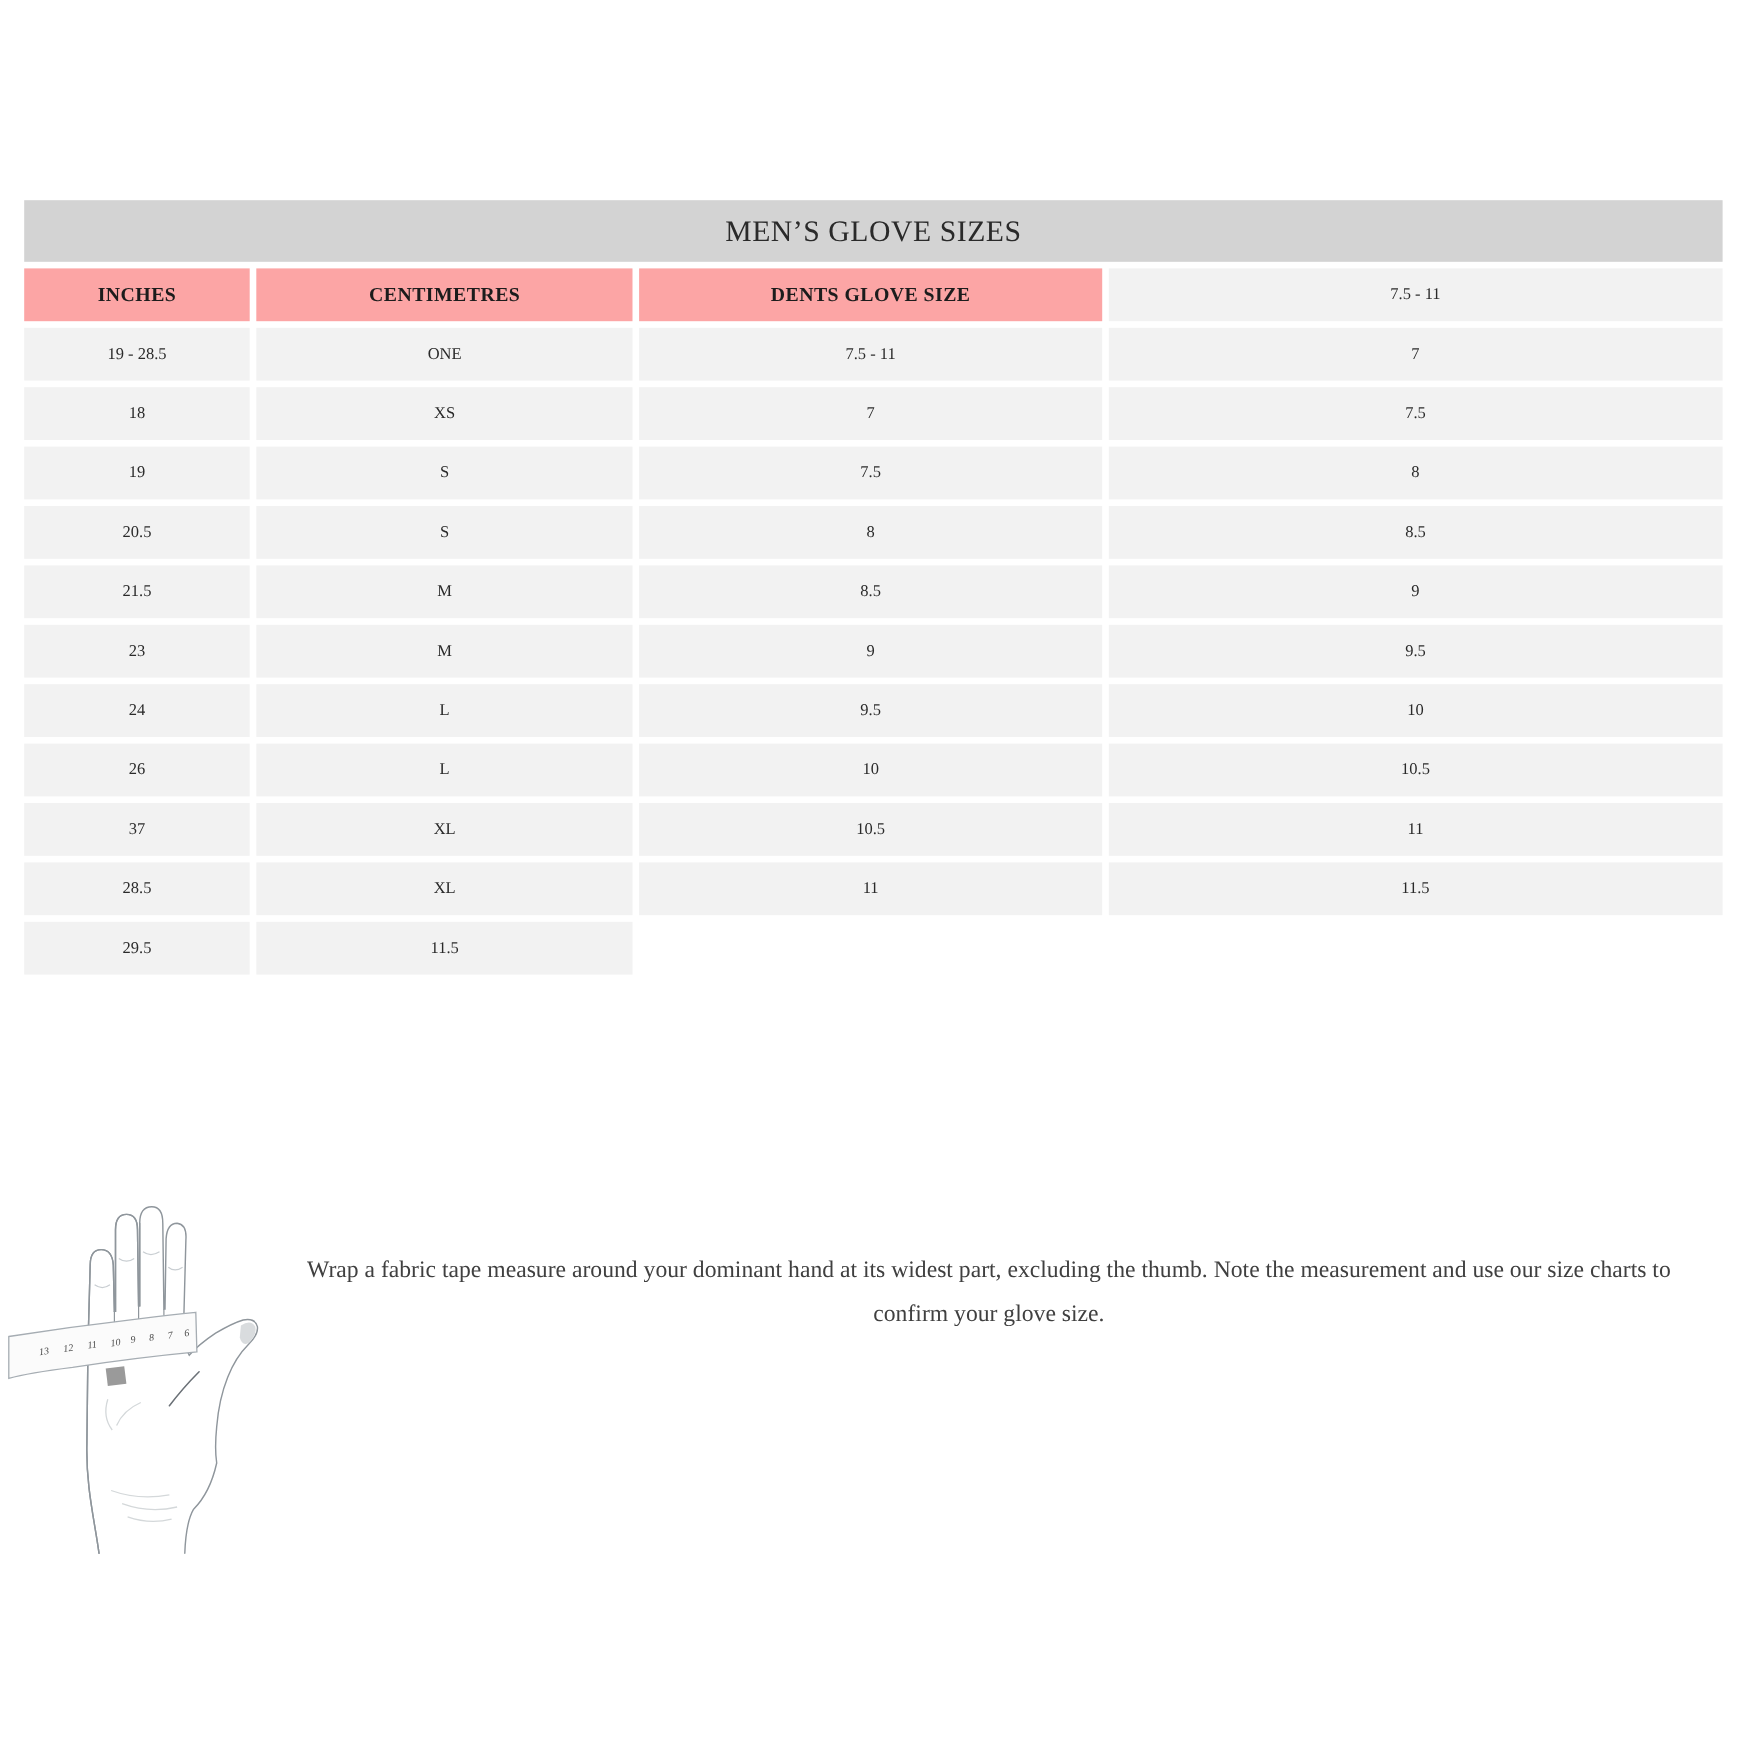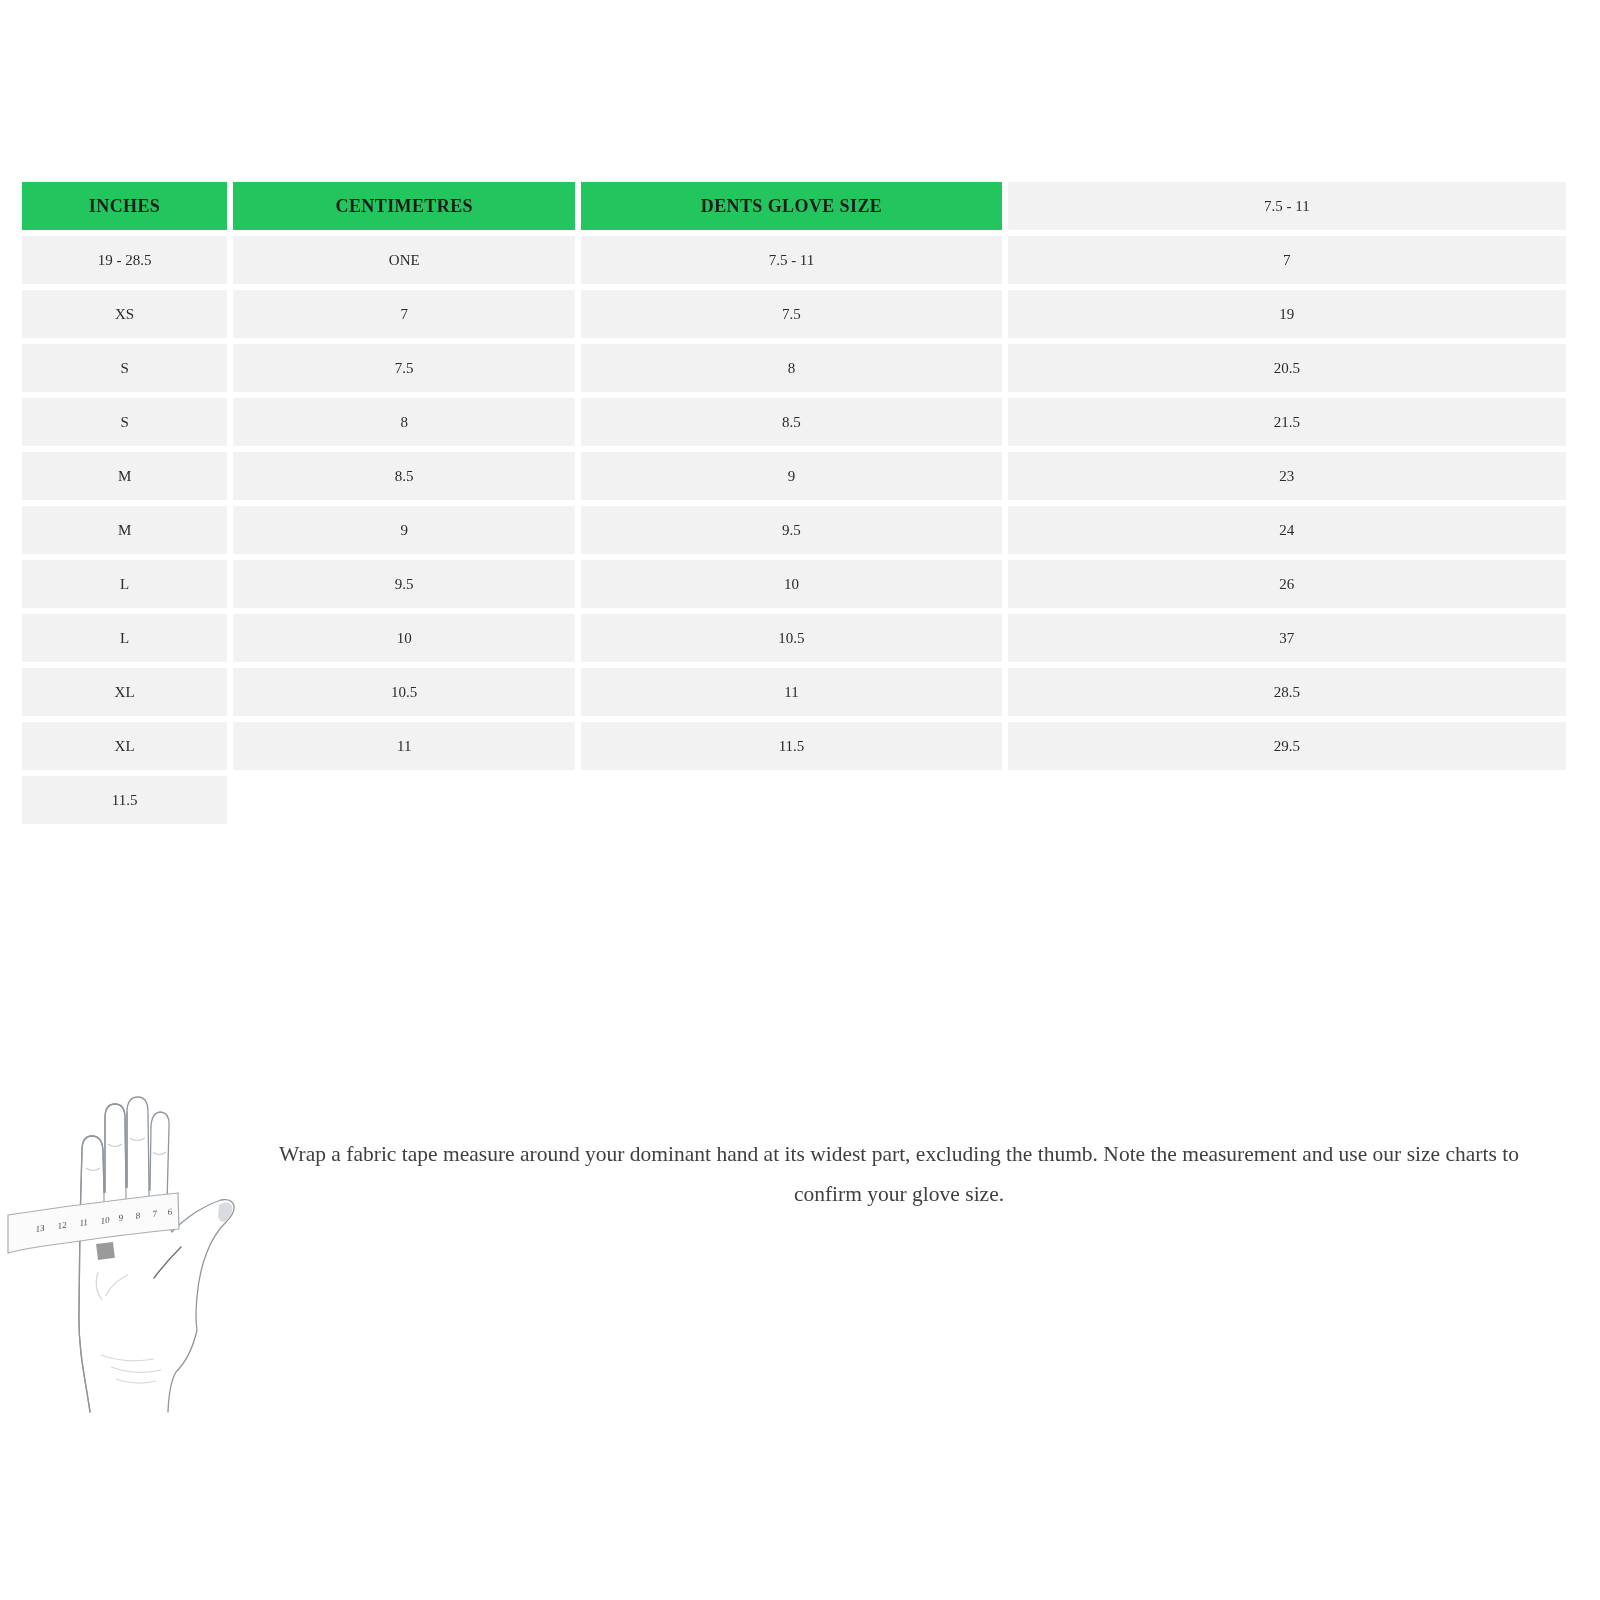--- a/index.html
+++ b/index.html
@@ -23,21 +23,21 @@
     display:grid;
     grid-template-columns:205fr 342fr 420fr 558fr;
     gap:6px;
   }
   .cell{
     display:flex;align-items:center;justify-content:center;
     height:48px;
     font-size:15px;color:#2a2a2a;
   }
   .cell.head{
-    background:#22c55e;
+    background:#fca5a5;
     font-weight:bold;font-size:18px;color:#1c1c1c;
     letter-spacing:.4px;
   }
   .cell.data{background:#f2f2f2;}
   
   .measure-section{
     position:absolute;top:1072px;left:0;right:0;
     display:flex;align-items:flex-start;
   }
   .hand-wrap{flex:0 0 auto;margin-left:6px;}
@@ -47,29 +47,31 @@
     text-align:center;
     font-size:21.5px;line-height:40px;color:#404040;
   }
 </style>
 </head>
 <body>
 
 <div class="page">
 
   <div class="chart">
+    <div class="title-bar">MEN’S GLOVE SIZES</div>
     <div class="grid" id="table-grid">
         <div class="cell head">INCHES</div>
         <div class="cell head">CENTIMETRES</div>
         <div class="cell head">DENTS GLOVE SIZE</div>
         <div class="cell data">7.5 - 11</div>
         <div class="cell data">19 - 28.5</div>
         <div class="cell data">ONE</div>
         <div class="cell data">7.5 - 11</div>
         <div class="cell data">7</div>
+        <div class="cell data">18</div>
         <div class="cell data">XS</div>
         <div class="cell data">7</div>
         <div class="cell data">7.5</div>
         <div class="cell data">19</div>
         <div class="cell data">S</div>
         <div class="cell data">7.5</div>
         <div class="cell data">8</div>
         <div class="cell data">20.5</div>
         <div class="cell data">S</div>
         <div class="cell data">8</div>

